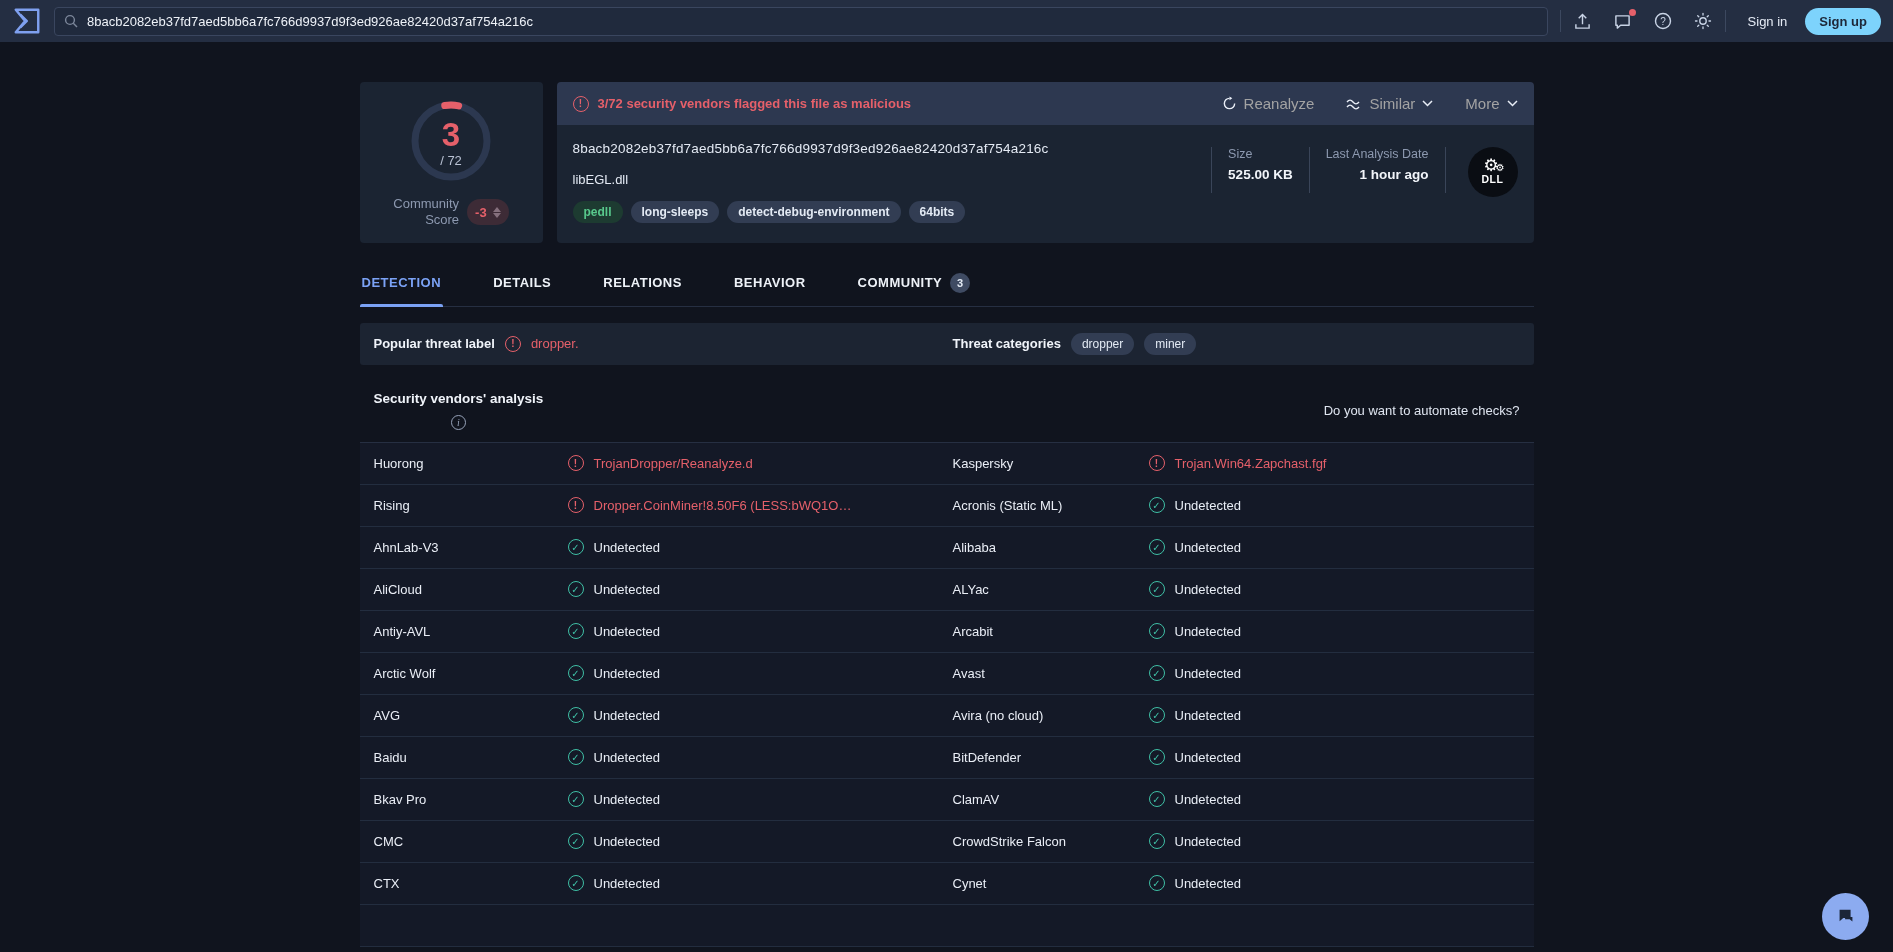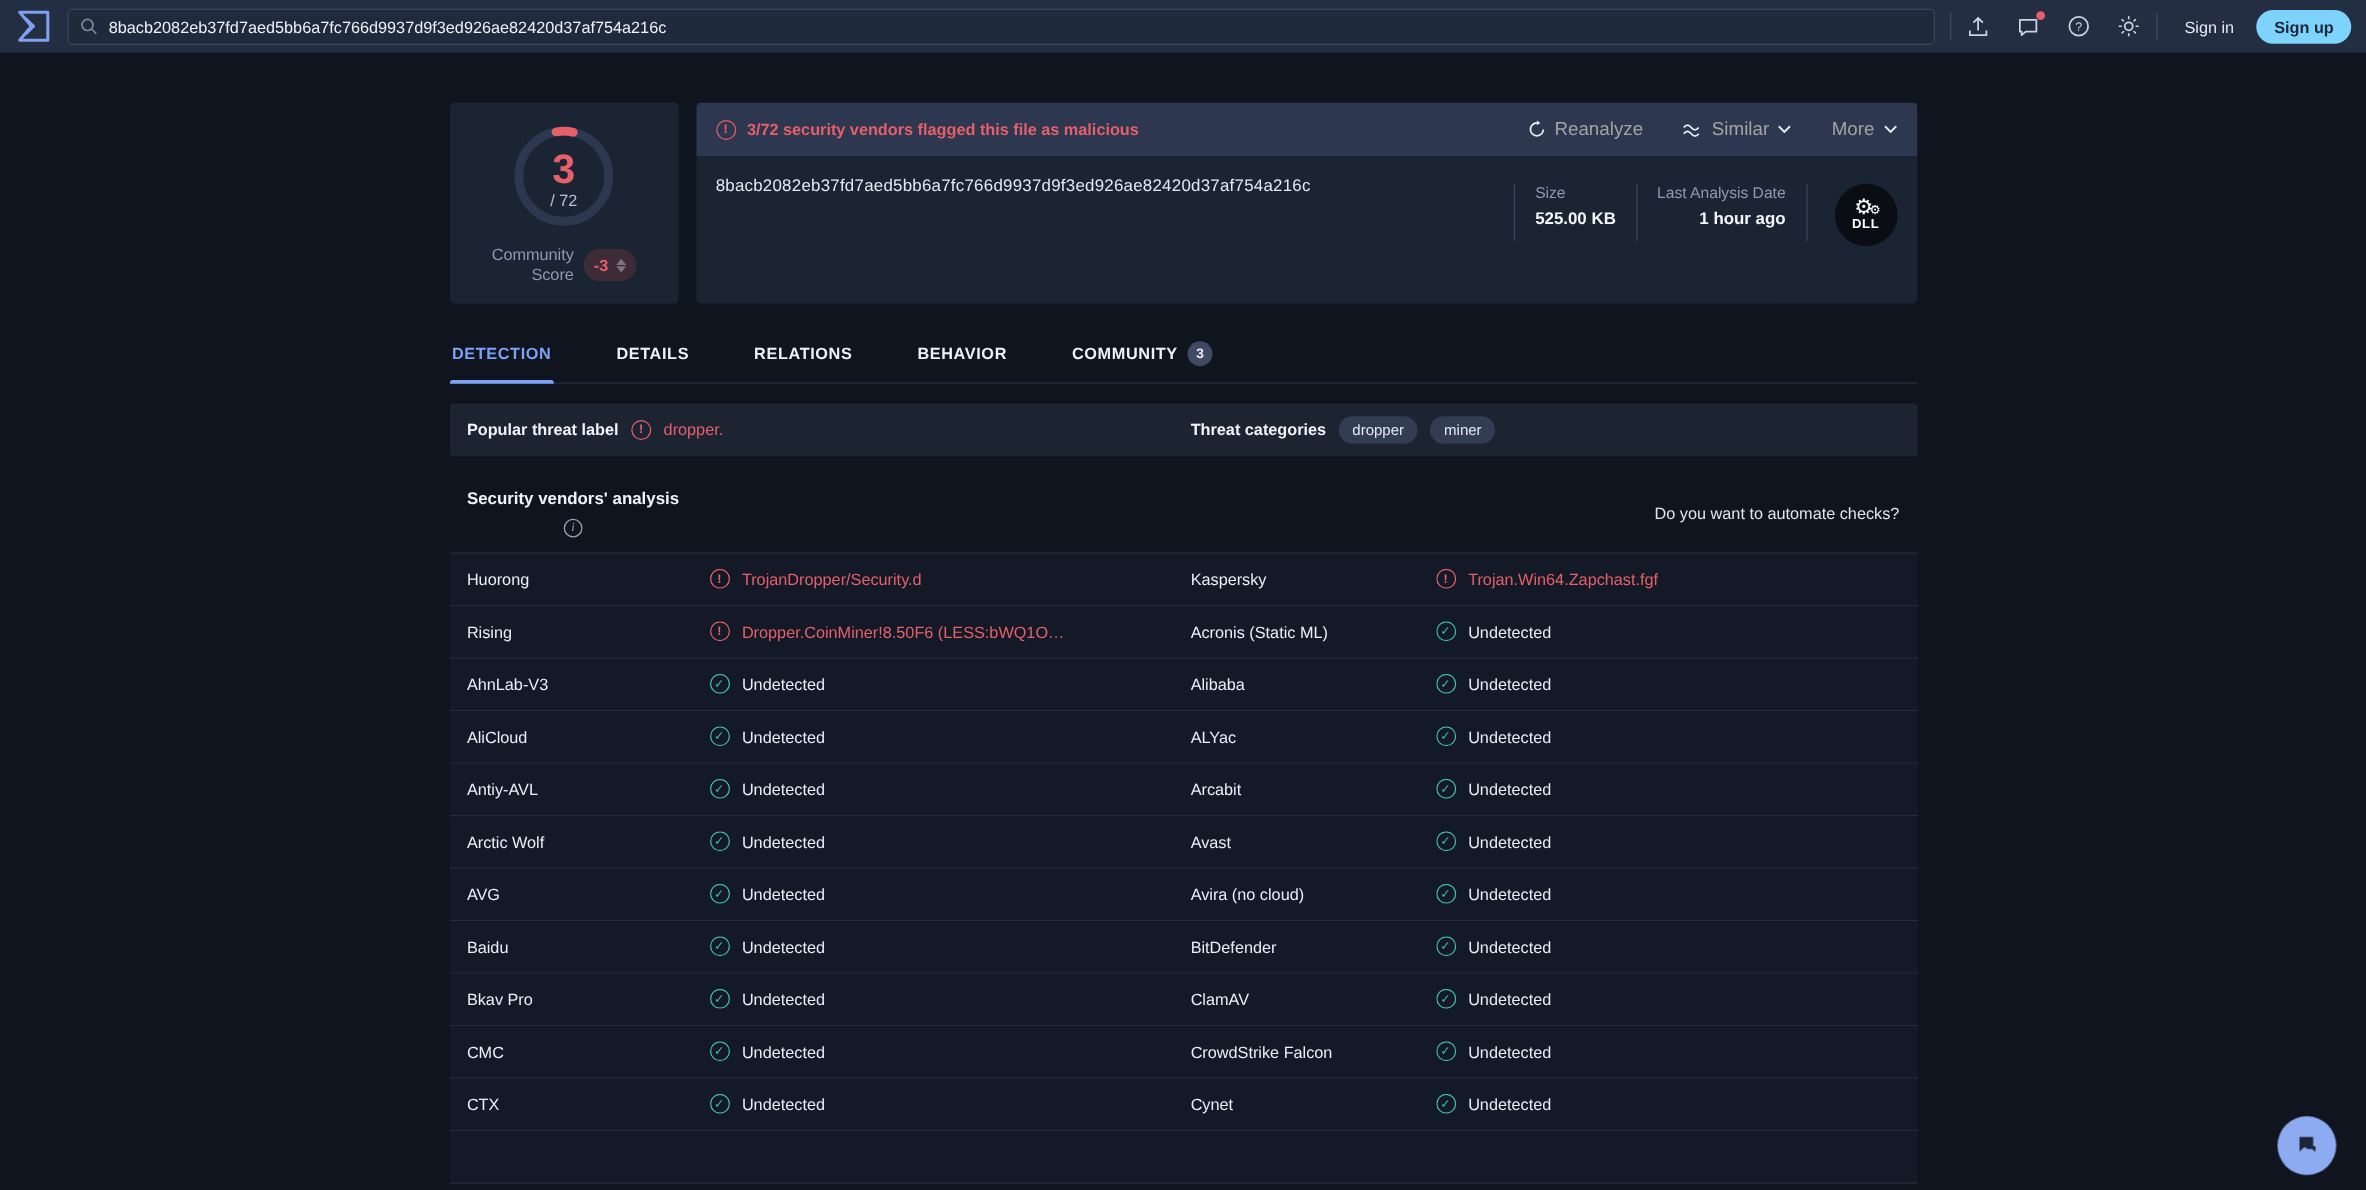--- a/index.html
+++ b/index.html
@@ -217,20 +217,27 @@
             <span>More</span>
             <svg width="11" height="7" viewBox="0 0 11 7">
                 <path d="M1 1 L5.5 5.5 L10 1" fill="none" stroke="#e8edf6" stroke-width="1.5"></path>
               </svg>
           </span>
         </div>
       </div>
       <div class="file-body">
         <div class="file-main">
           <div class="hash">8bacb2082eb37fd7aed5bb6a7fc766d9937d9f3ed926ae82420d37af754a216c</div>
+          <div class="fname">libEGL.dll</div>
+          <div class="tagrow">
+              <span class="tag green">pedll</span>
+              <span class="tag">long-sleeps</span>
+              <span class="tag">detect-debug-environment</span>
+              <span class="tag">64bits</span>
+            </div>
         </div>
         <div class="file-meta">
           <div class="meta-div"></div>
           <div class="meta">
             <div class="k">Size</div>
             <div class="v">525.00 KB</div>
           </div>
           <div class="meta-div"></div>
           <div class="meta">
             <div class="k">Last Analysis Date</div>
@@ -287,21 +294,21 @@
       <span class="info-icon">i</span>
     </div>
     <span class="right">Do you want to automate checks?</span>
   </div>
 
   <div class="vtable">
       <div class="trow">
         <div class="cell-name">Huorong</div>
         <div class="cell-res malicious">
           <span class="s-icon alert">!</span>
-          <span>TrojanDropper/Security.d</span>
+          <span>TrojanDropper/Reanalyze.d</span>
         </div>
         <div class="cell-name">Kaspersky</div>
         <div class="cell-res malicious">
           <span class="s-icon alert">!</span>
           <span>Trojan.Win64.Zapchast.fgf</span>
         </div>
       </div>
       <div class="trow">
         <div class="cell-name">Rising</div>
         <div class="cell-res malicious">

